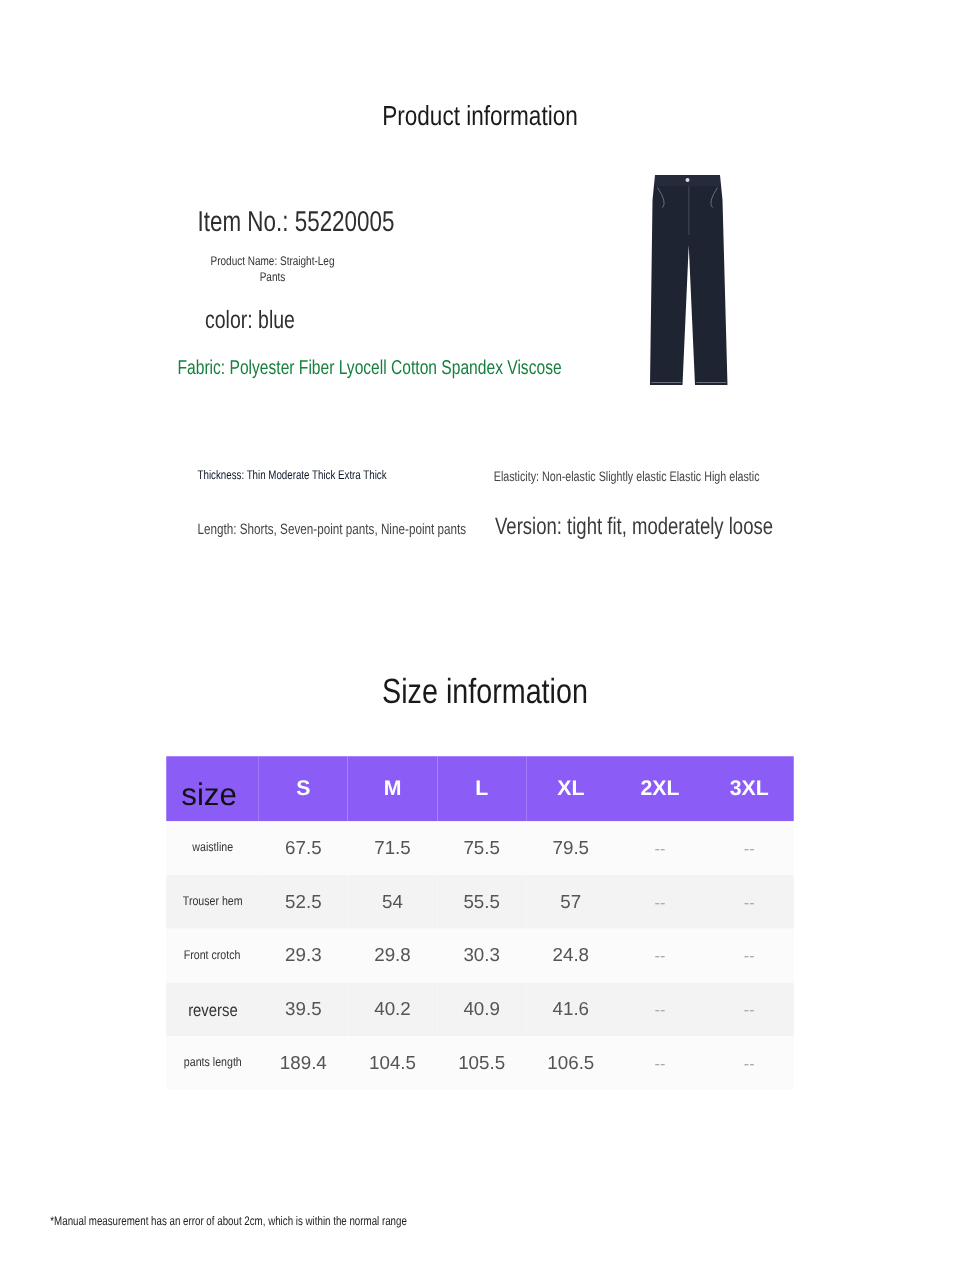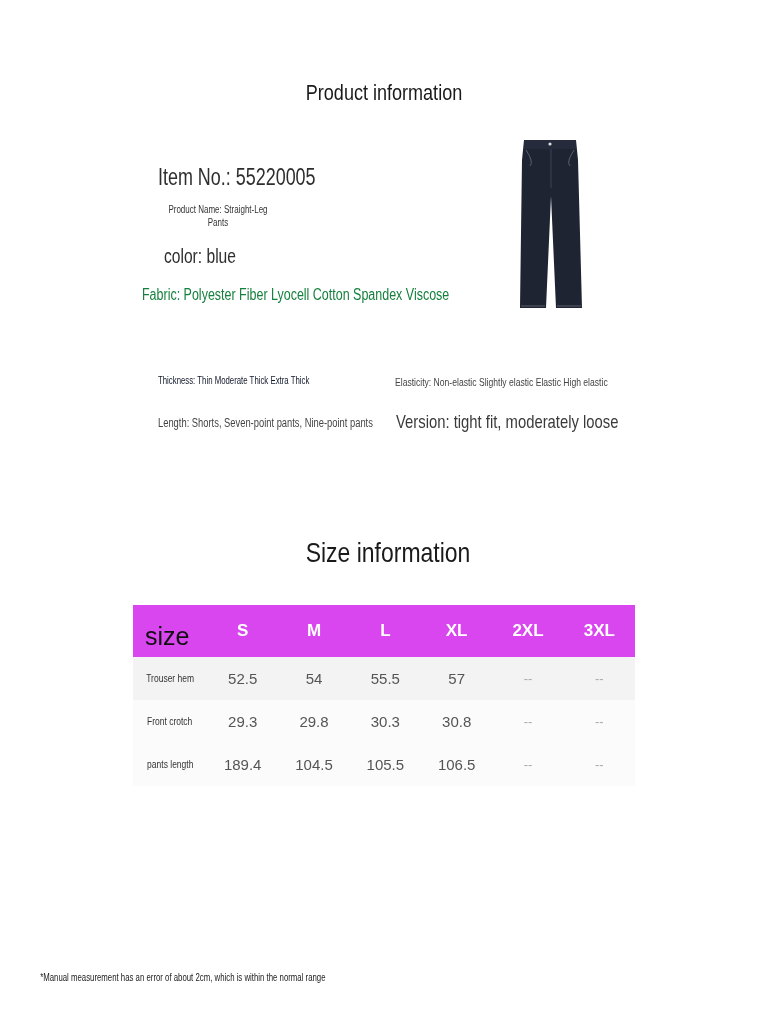--- a/index.html
+++ b/index.html
@@ -13,21 +13,21 @@
     #item-no { left: 158px; top: 164px; font-size: 23px; color: #2e2e2e; }
     #product-name { left: 162px; top: 203px; width: 140px; font-size: 10px; color: #333; text-align: center; white-space: normal; line-height: 13px; transform: scaleX(0.8); transform-origin: left center; }
     #color { left: 164px; top: 245px; font-size: 20px; color: #2e2e2e; }
     #fabric { left: 142px; top: 286px; font-size: 16px; color: #15803d; }
     #thickness { left: 158px; top: 375px; font-size: 10px; color: #0f172a; }
     #elasticity { left: 395px; top: 376px; font-size: 11px; color: #444; }
     #length { left: 158px; top: 416px; font-size: 12px; color: #444; }
     #version { left: 396px; top: 411px; font-size: 19px; color: #3a3a3a; }
     #pants-image { left: 516px; top: 136px; width: 70px; height: 176px; }
     #size-table { position: absolute; left: 133px; top: 605px; width: 502px; border-collapse: collapse; table-layout: fixed; }
-    #size-table th { background: #d946ef; color: #ffffff; height: 42px; font-size: 17px; font-weight: bold; text-align: center; padding: 0; }
+    #size-table th { background: #8b5cf6; color: #ffffff; height: 42px; font-size: 17px; font-weight: bold; text-align: center; padding: 0; }
     #size-table th.first { color: #111; font-size: 25px; font-weight: normal; text-align: left; padding-left: 12px; padding-top: 10px; }
     #size-table td { height: 43px; text-align: center; font-size: 15px; color: #555; padding: 0; }
     #size-table tr.odd td { background: #fbfbfb; }
     #size-table tr.even td { background: #f3f3f3; }
     #size-table td.label { font-size: 10px; color: #333; line-height: 12px; }
     #size-table td.label span { display: inline-block; transform: scaleX(0.85); }
     #size-table td.label.big { font-size: 19px; }
     #size-table td.label.mid { font-size: 14px; }
     #size-table td.dash { color: #aaa; font-size: 13px; }
     #note { left: 0; width: 768px; top: 972px; text-align: left; font-size: 10px; color: #222; }
@@ -67,35 +67,53 @@
       <th class="first" style="width:62px">size</th>
       <th>S</th>
       <th>M</th>
       <th>L</th>
       <th>XL</th>
       <th>2XL</th>
       <th>3XL</th>
     </tr>
   </thead>
   <tbody>
+    <tr class="odd">
+      <td class="label"><span>waistline</span></td>
+      <td>67.5</td>
+      <td>71.5</td>
+      <td>75.5</td>
+      <td>79.5</td>
+      <td class="dash">--</td>
+      <td class="dash">--</td>
+    </tr>
     <tr class="even">
       <td class="label"><span>Trouser hem</span></td>
       <td>52.5</td>
       <td>54</td>
       <td>55.5</td>
       <td>57</td>
       <td class="dash">--</td>
       <td class="dash">--</td>
     </tr>
     <tr class="odd">
       <td class="label"><span>Front crotch</span></td>
       <td>29.3</td>
       <td>29.8</td>
       <td>30.3</td>
-      <td>30.8</td>
+      <td>24.8</td>
+      <td class="dash">--</td>
+      <td class="dash">--</td>
+    </tr>
+    <tr class="even">
+      <td class="label mid"><span>reverse</span></td>
+      <td>39.5</td>
+      <td>40.2</td>
+      <td>40.9</td>
+      <td>41.6</td>
       <td class="dash">--</td>
       <td class="dash">--</td>
     </tr>
     <tr class="odd">
       <td class="label"><span>pants length</span></td>
       <td>189.4</td>
       <td>104.5</td>
       <td>105.5</td>
       <td>106.5</td>
       <td class="dash">--</td>

